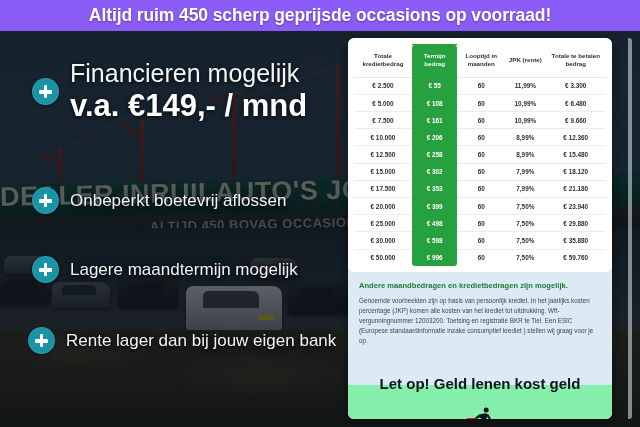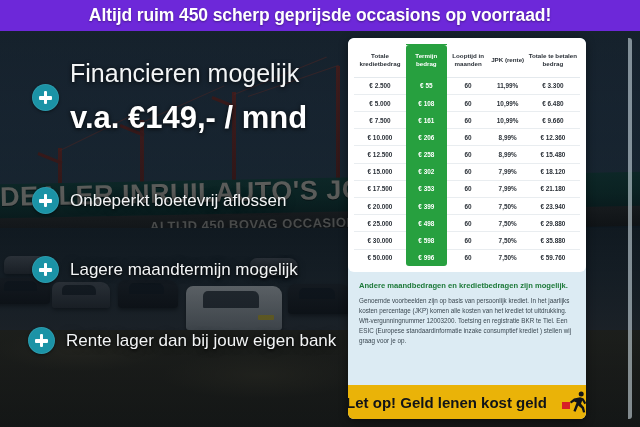--- a/index.html
+++ b/index.html
@@ -128,21 +128,21 @@
     position: absolute;
     left: 0; top: 0; width: 640px; height: 427px;
     background: linear-gradient(rgba(10,18,26,0.52), rgba(6,12,18,0.62));
   }
 
   
   .topbar {
     position: absolute;
     left: 0; top: 0;
     width: 640px; height: 31px;
-    background: #6d28d9;
+    background: #8b5cf6;
     display: flex;
     align-items: center;
     justify-content: center;
   }
   .topbar-title {
     color: #ffffff;
     font-size: 17.5px;
     font-weight: bold;
     letter-spacing: -0.1px;
     text-shadow: 0 1px 2px rgba(0,0,0,0.35);
@@ -182,21 +182,21 @@
   }
   .plus-icon::before { left: 7px; top: 12px; width: 13px; height: 3.5px; }
   .plus-icon::after  { left: 11.75px; top: 7px; width: 3.5px; height: 13px; }
 
   .bullet-text {
     color: #f2f4f5;
     font-size: 17px;
     text-shadow: 0 1px 3px rgba(0,0,0,0.85), 0 0 8px rgba(0,0,0,0.55);
     white-space: nowrap;
   }
-  .lead-block { display: flex; flex-direction: column; gap: 14px; }
+  .lead-block { display: flex; flex-direction: column; gap: 2px; }
   .lead-line1 {
     color: #f3f5f6;
     font-size: 25px;
     font-weight: normal;
     text-shadow: 0 1px 4px rgba(0,0,0,0.85);
     white-space: nowrap;
     line-height: 1.05;
   }
   .lead-line2 {
     color: #ffffff;
@@ -205,21 +205,21 @@
     text-shadow: 0 1px 4px rgba(0,0,0,0.85);
     white-space: nowrap;
     line-height: 1.15;
     text-align: center;
   }
 
   
   .panel {
     position: absolute;
     left: 348px; top: 38px;
-    width: 238px; height: 381px;
+    width: 264px; height: 381px;
     border-radius: 6px;
     overflow: hidden;
     box-shadow: 0 2px 10px rgba(0,0,0,0.45);
     background: #dcebf3;
     display: flex;
     flex-direction: column;
   }
 
   .table-card {
     background: #ffffff;
@@ -281,27 +281,28 @@
     line-height: 1.3;
   }
   .info-body {
     color: #3a4750;
     font-size: 6.3px;
     line-height: 1.62;
     text-align: left;
   }
 
   .warning {
-    background: #eab308;
+    background: #86efac;
     height: 34px;
     display: flex;
     align-items: center;
     justify-content: center;
     gap: 15px;
     padding: 0 8px;
+    flex-direction: column;
   }
   .warning-text {
     color: #111418;
     font-size: 15px;
     font-weight: bold;
     white-space: nowrap;
   }
   .warn-logo {
     position: relative;
     width: 26px; height: 22px;

